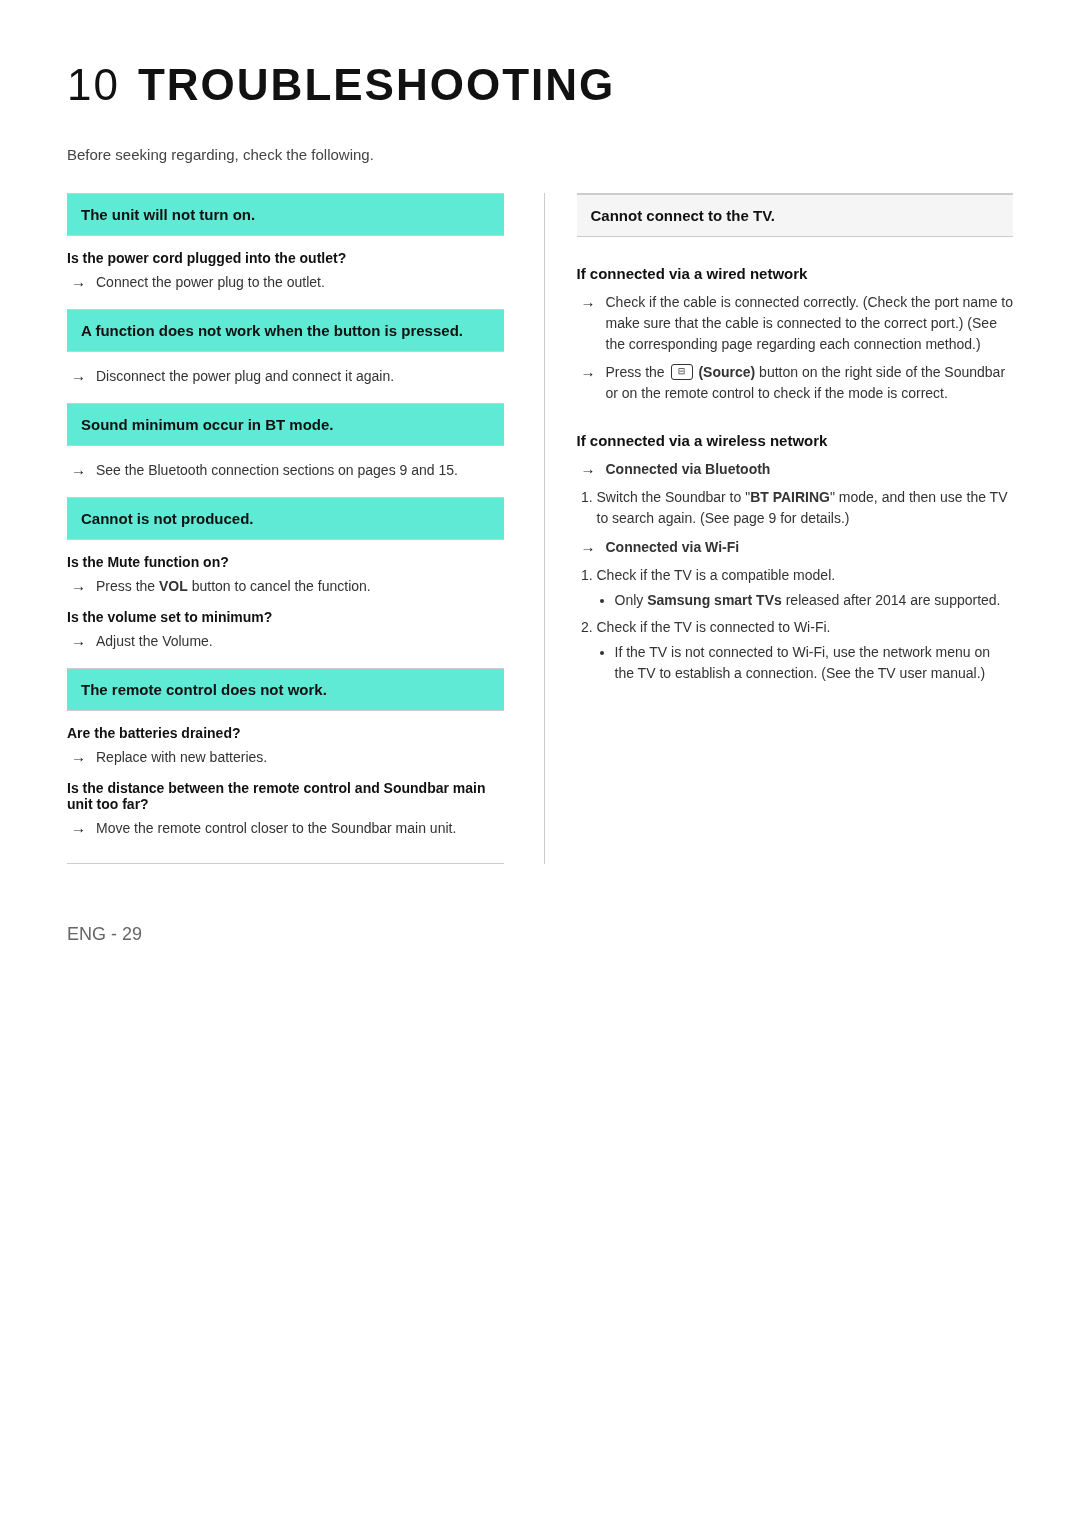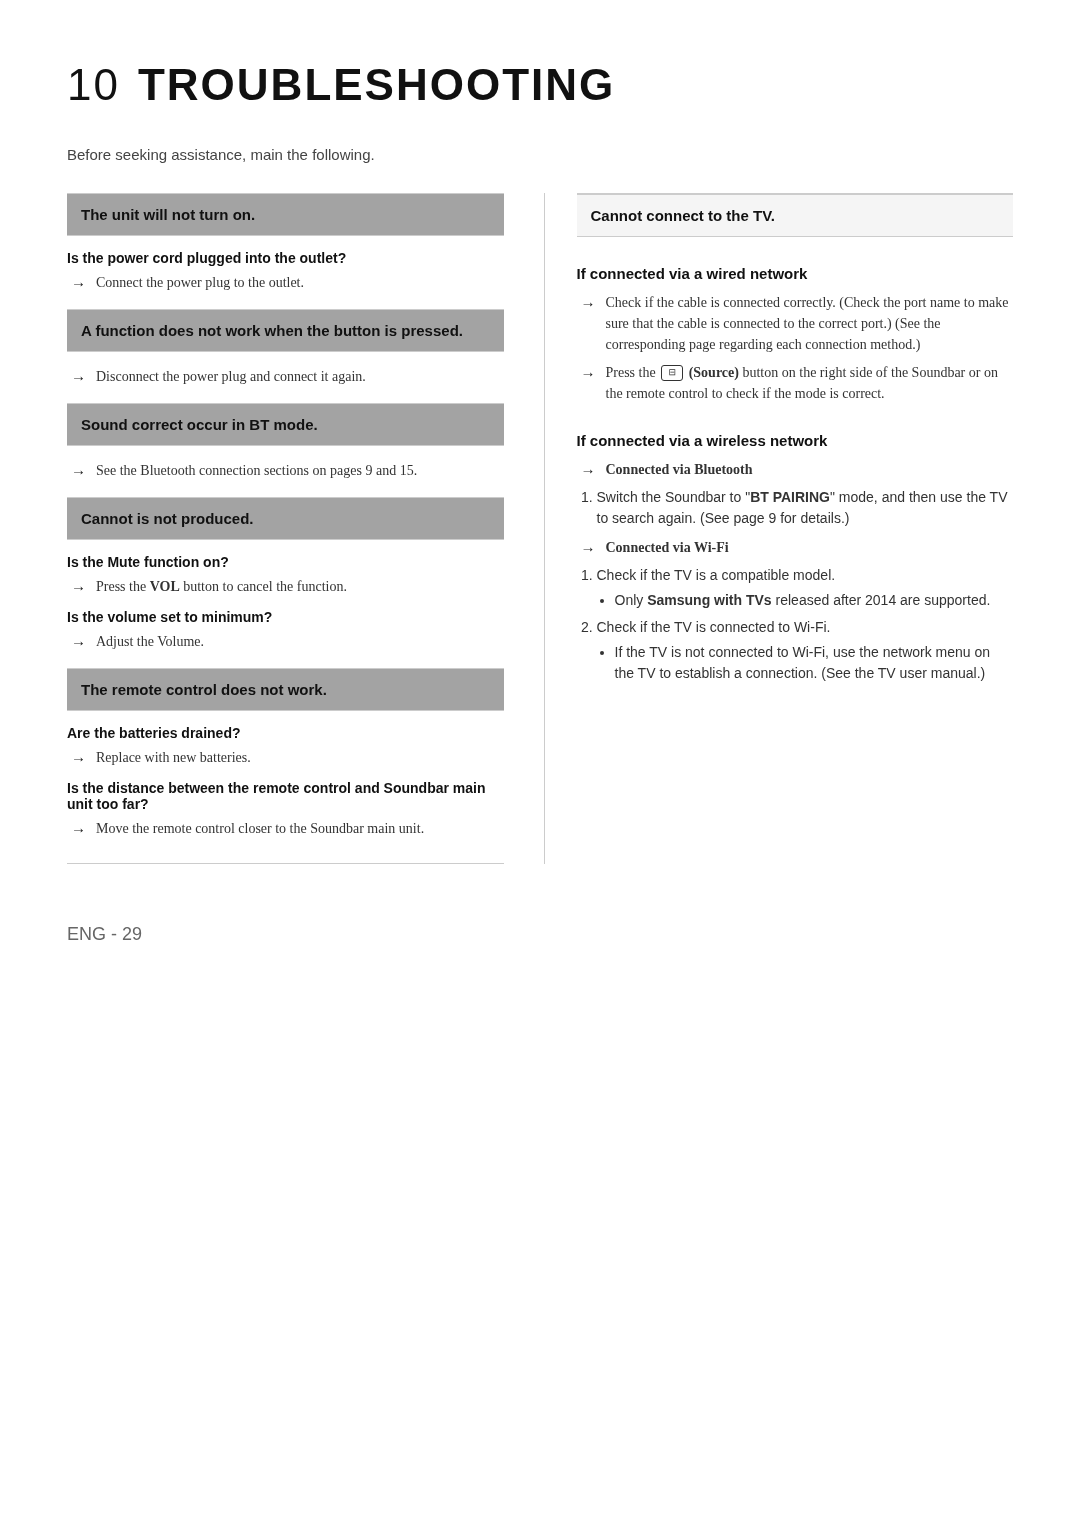--- a/index.html
+++ b/index.html
@@ -40,21 +40,21 @@
     }
     .col-right {
       flex: 1;
       padding-left: 32px;
     }
     .section {
       border-top: 1px solid #ccc;
       margin-bottom: 0;
     }
     .section-header {
-      background: #a3a3a3;
+      background: #5eead4;
       padding: 12px 14px;
       font-size: 15px;
       font-weight: 600;
       border-bottom: 1px solid #ccc;
       color: #111;
     }
     .section-body {
       padding: 14px 0 4px 0;
     }
     .subsection {
@@ -76,21 +76,20 @@
       font-size: 15px;
       margin-right: 10px;
       flex-shrink: 0;
       margin-top: 1px;
       color: #222;
     }
     .arrow-text {
       font-size: 14px;
       color: #333;
       line-height: 1.5;
-      font-family: Liberation Serif, serif;
     }
     .arrow-text b {
       font-weight: 700;
     }
     .numbered-list {
       padding-left: 20px;
       margin-top: 2px;
     }
     .numbered-list li {
       font-size: 14px;
@@ -141,21 +140,21 @@
       margin-bottom: 0;
     }
   </style>
 </head>
 <body>
 
 <h1 class="page-title">
   <span class="chapter">10</span><span>TROUBLESHOOTING</span>
 </h1>
 
-<p class="intro-text">Before seeking assistance, main the following.</p>
+<p class="intro-text">Before seeking regarding, check the following.</p>
 
 <div class="columns">
 
   <div class="col-left">
 
     <div class="section">
       <div class="section-header">The unit will not turn on.</div>
       <div class="section-body">
         <div class="subsection">
           <div class="subsection-title">Is the power cord plugged into the outlet?</div>
@@ -173,21 +172,21 @@
         <div class="subsection">
           <div class="arrow-item">
             <span class="arrow">→</span>
             <span class="arrow-text">Disconnect the power plug and connect it again.</span>
           </div>
         </div>
       </div>
     </div>
 
     <div class="section">
-      <div class="section-header">Sound correct occur in BT mode.</div>
+      <div class="section-header">Sound minimum occur in BT mode.</div>
       <div class="section-body">
         <div class="subsection">
           <div class="arrow-item">
             <span class="arrow">→</span>
             <span class="arrow-text">See the Bluetooth connection sections on pages 9 and 15.</span>
           </div>
         </div>
       </div>
     </div>
 
@@ -264,21 +263,21 @@
           </ol>
 
           <div class="arrow-item" style="margin-top:8px;">
             <span class="arrow">→</span>
             <span class="arrow-text"><b>Connected via Wi-Fi</b></span>
           </div>
           <ol class="numbered-list">
             <li>
               <span>Check if the TV is a compatible model.</span>
               <ul class="bullet-list">
-                <li>Only <b>Samsung with TVs</b> released after 2014 are supported.</li>
+                <li>Only <b>Samsung smart TVs</b> released after 2014 are supported.</li>
               </ul>
             </li>
             <li>
               <span>Check if the TV is connected to Wi-Fi.</span>
               <ul class="bullet-list">
                 <li>If the TV is not connected to Wi-Fi, use the network menu on the TV to establish a connection. (See the TV user manual.)</li>
               </ul>
             </li>
           </ol>
         </div>

